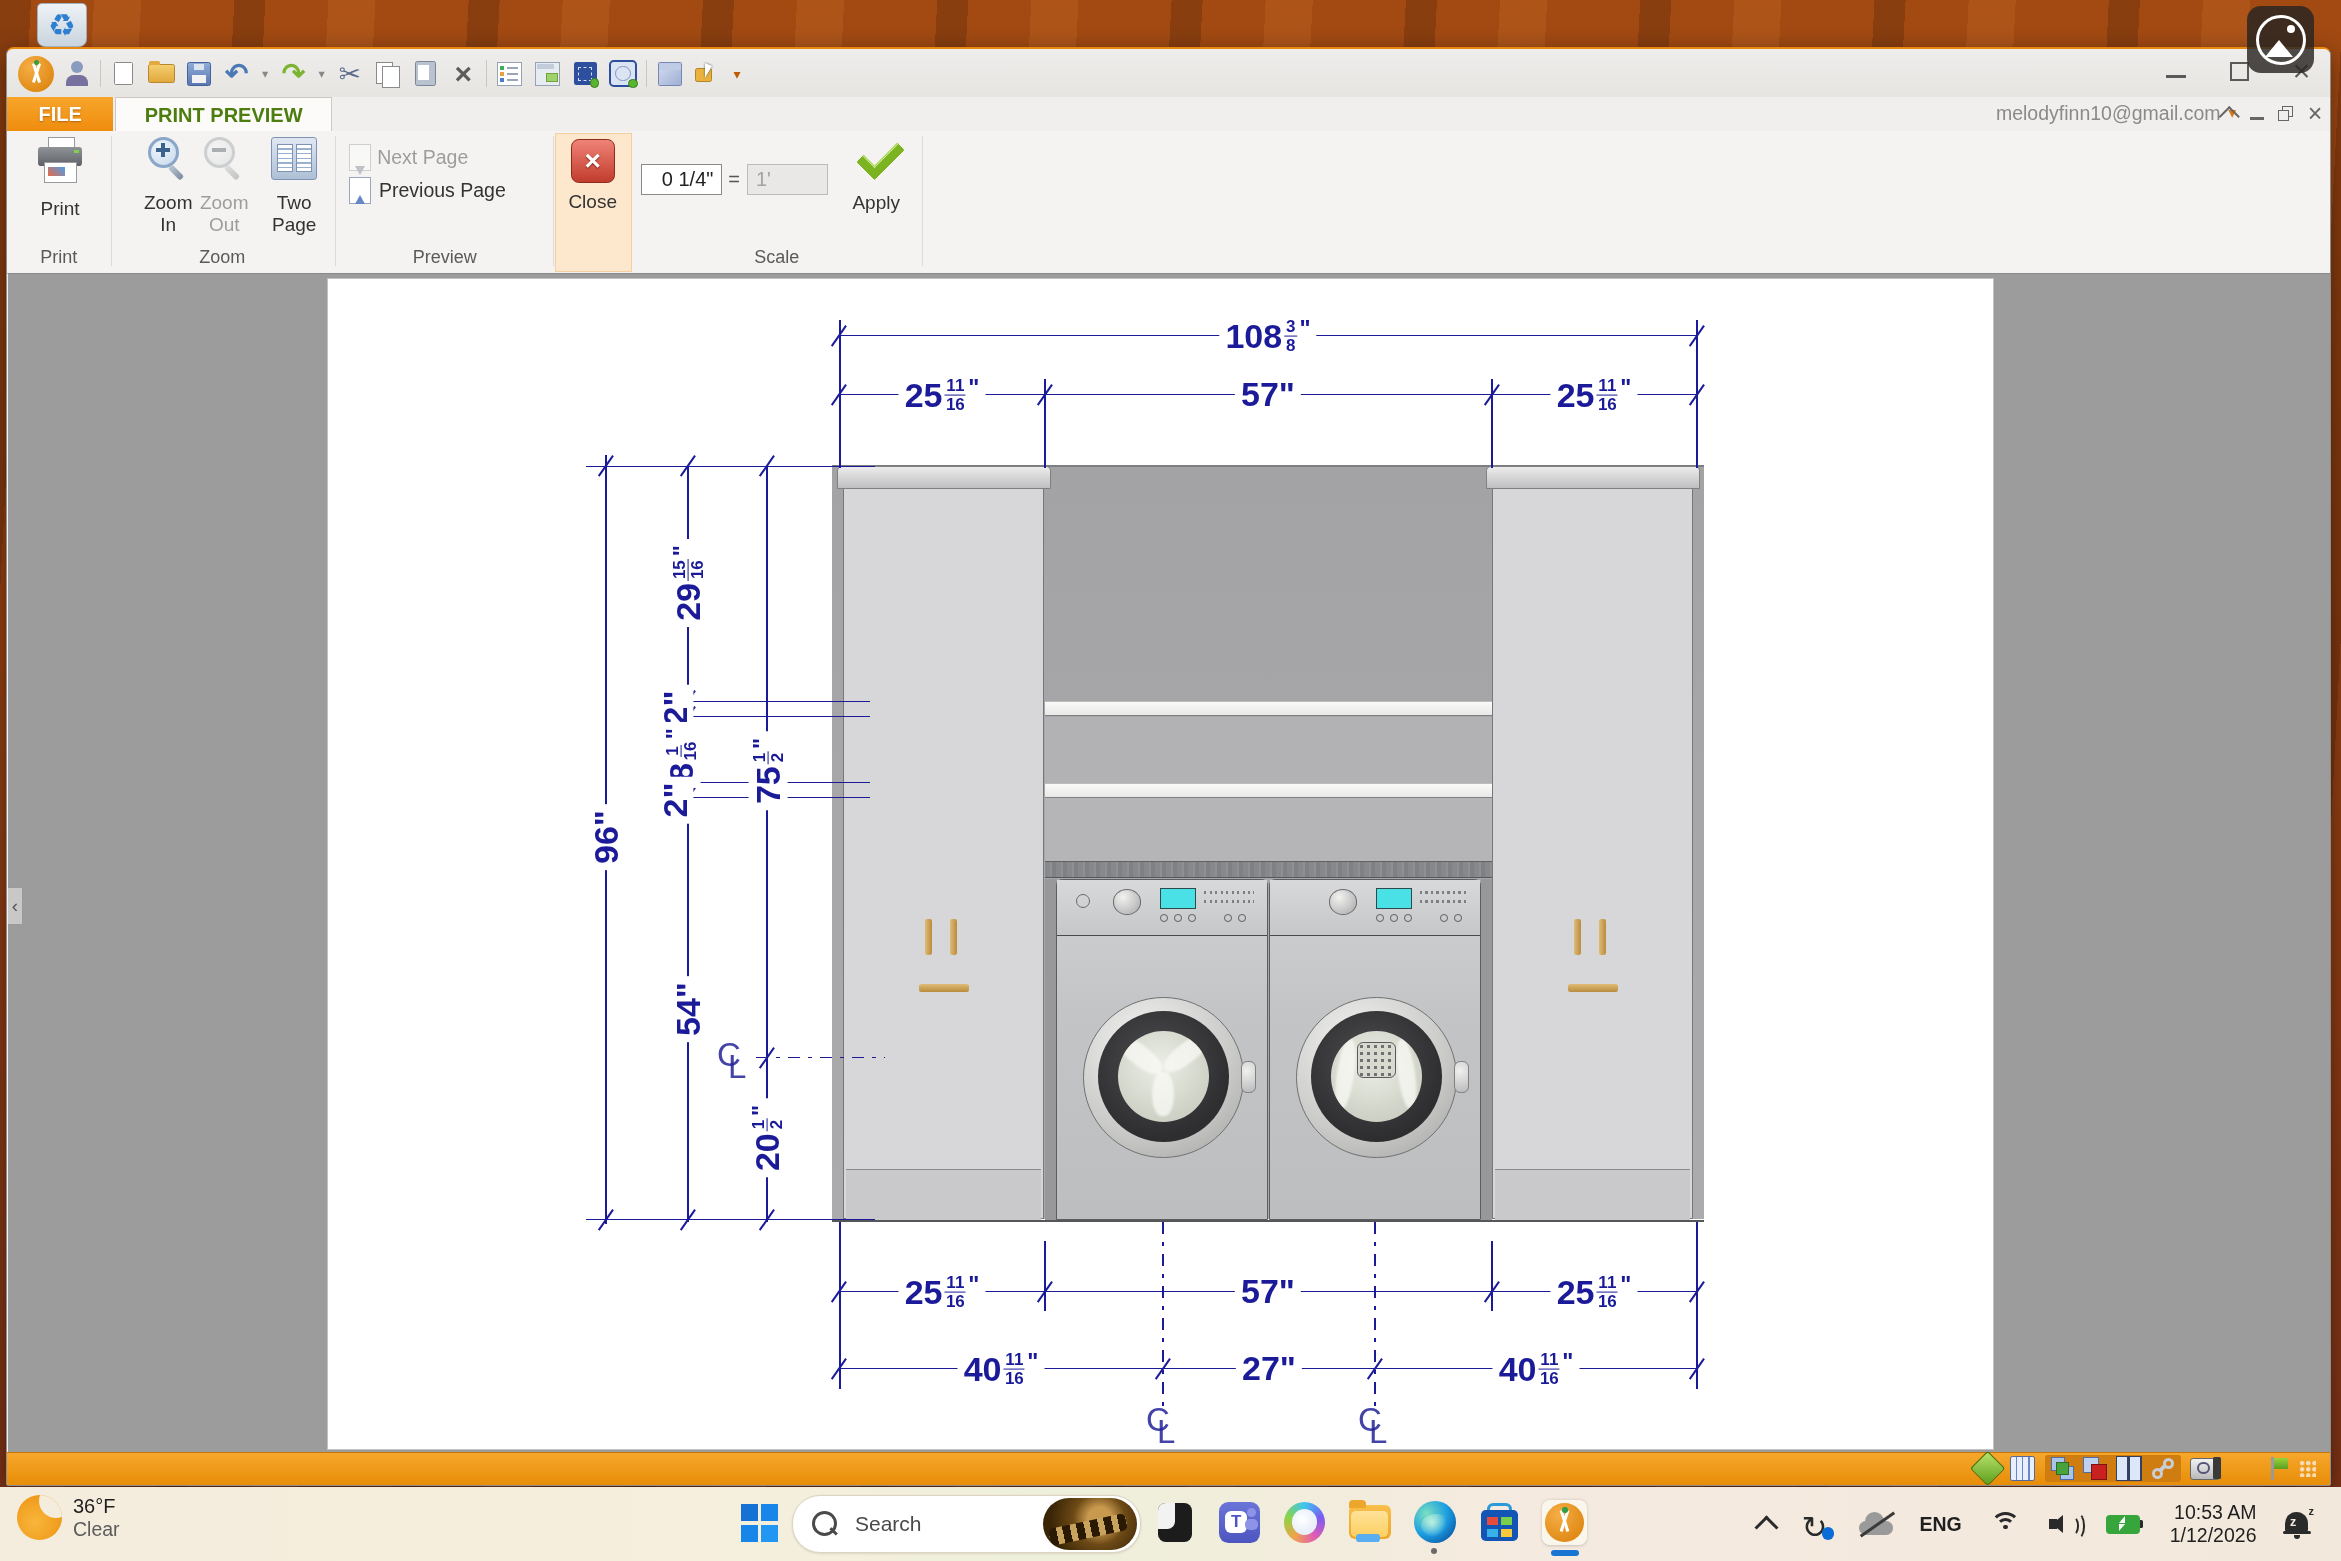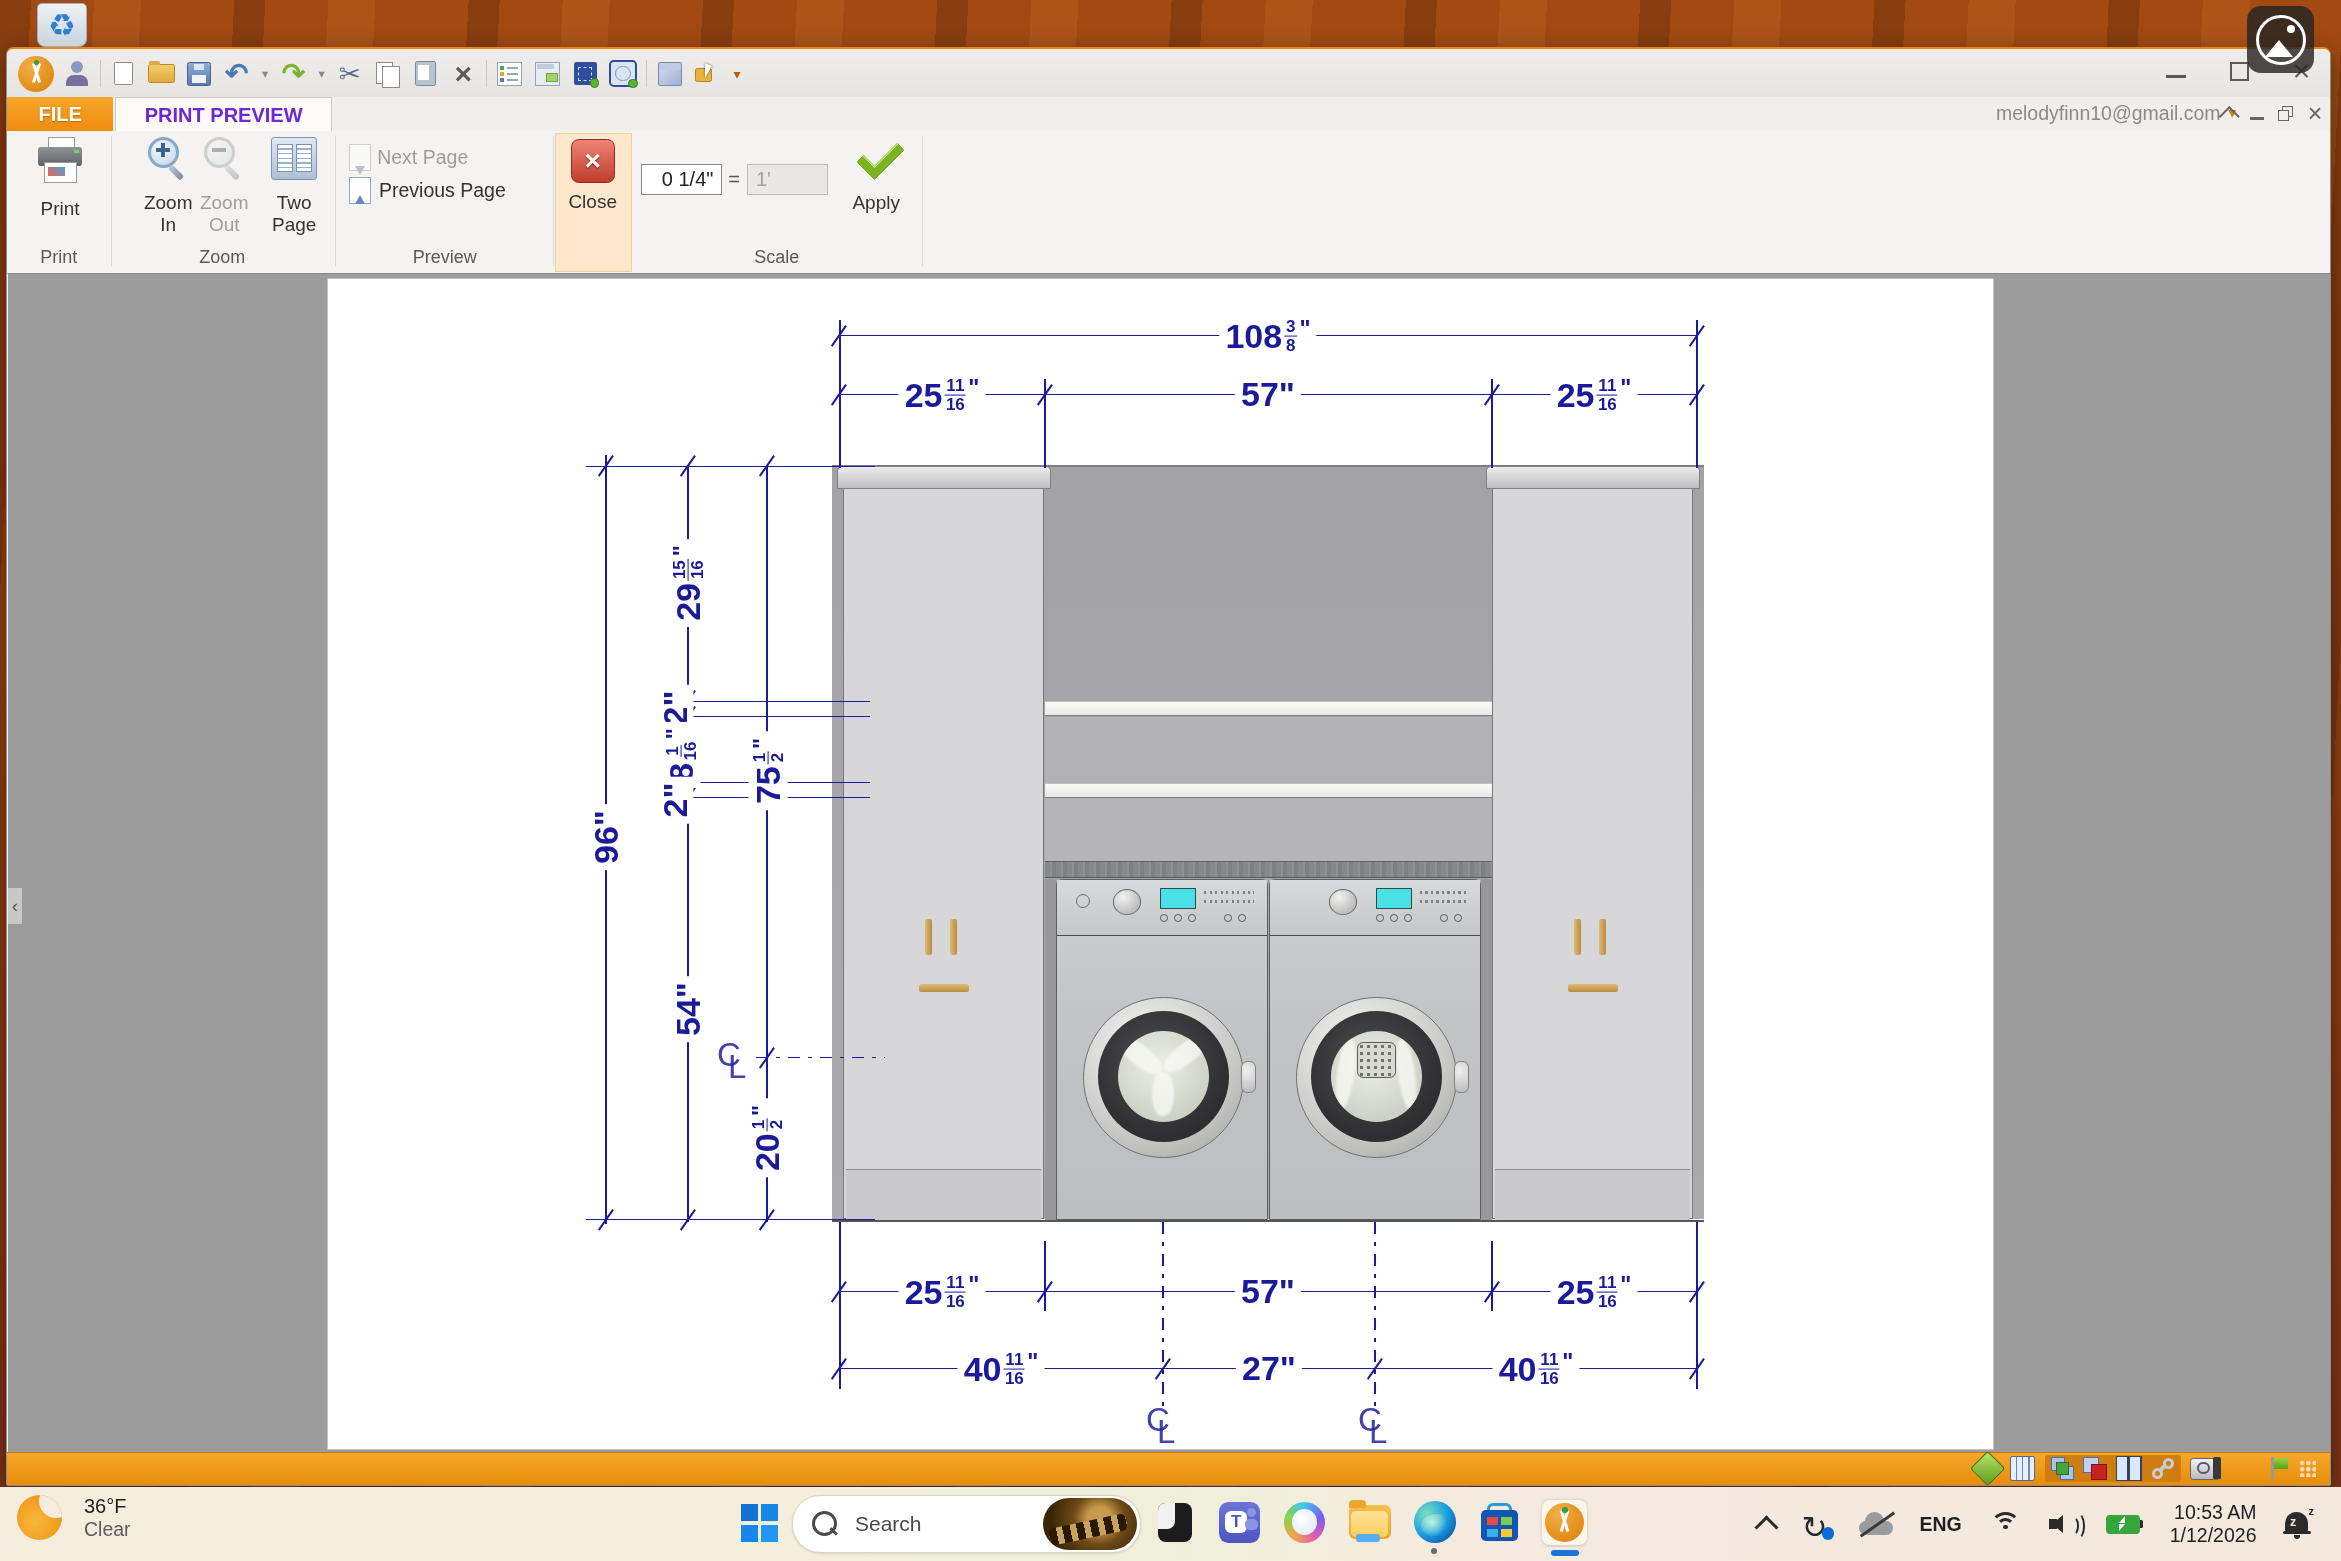--- a/index.html
+++ b/index.html
@@ -19,21 +19,21 @@
   .titlebar{position:absolute;left:0;top:0;width:100%;height:48px;background:linear-gradient(#efedeb,#e7e5e2);border-radius:6.2px 6.2px 0 0}
   .qat{position:absolute;left:11px;top:6.2px;height:37px;display:flex;align-items:center;gap:7.8px}
   .qicon{width:30px;height:30px;display:flex;align-items:center;justify-content:center;position:relative}
   .qsep{width:0.8px;height:26.5px;background:#c9c7c4}
   .title-text{position:absolute;left:0;right:0;top:12.5px;text-align:center;font-size:19.5px;color:#3c3c3c}
   .wbtns{position:absolute;right:20px;top:11px;display:flex;gap:44px;align-items:center}
   .tabsrow{position:absolute;left:0;top:48px;width:100%;height:34px;background:#f0efed}
   .tab-file{position:absolute;left:0;top:0;width:106px;height:34px;background:linear-gradient(#f7a62b,#ef8c0e);
             color:#fff;font-weight:bold;font-size:20px;display:flex;align-items:center;justify-content:center;text-shadow:0 0.8px 1.6px rgba(120,60,0,.5)}
   .tab-pp{position:absolute;left:108px;top:0;width:215px;height:34px;background:#fcfbfa;border:0.8px solid #ccc9c5;border-bottom:none;
-          color:#6d28d9;font-weight:bold;font-size:20px;display:flex;align-items:center;justify-content:center}
+          color:#4d7c0f;font-weight:bold;font-size:20px;display:flex;align-items:center;justify-content:center}
   .acct{position:absolute;right:94px;top:4.7px;font-size:19.5px;color:#8a8a8a;display:flex;align-items:center;gap:7.8px}
   .mdi{position:absolute;right:7.8px;top:6.2px;display:flex;gap:14px;align-items:center}
   
   .ribbon{position:absolute;left:0;top:82px;width:100%;height:142px;background:#f4f3f1;border-bottom:0.8px solid #b9b7b3}
   .rsep{position:absolute;top:4.7px;height:130px;width:0.8px;background:#dddbd7}
   .rlabel{position:absolute;font-size:18px;color:#5a5a5a;text-align:center}
   .rbtn-label{position:absolute;font-size:19px;color:#333;text-align:center;line-height:1.15}
   .disabled{opacity:.45;filter:grayscale(.8)}
   .peach{position:absolute;background:#fde7cd;border:0.8px solid #f5cf9e}
   .scale-in{position:absolute;height:31px;border:0.8px solid #8a8a8a;background:#fff;font-size:20px;color:#222;
@@ -649,21 +649,21 @@
         <div style="position:absolute;left:1.6px;top:0;width:3.1px;height:23.4px;background:#9a9a9a"></div>
         <div style="position:absolute;left:4.7px;top:1.6px;width:14px;height:11px;background:linear-gradient(#9ad23c,#5d9e1e)"></div>
       </div>
       <div style="width:17px;height:17px;background:radial-gradient(circle,#f6dcb4 2px,transparent 2.3px) 0 0/6.2px 6.2px"></div>
     </div>
   </div>
 </div>
 
 <div class="taskbar">
 
-  <div class="abs" style="left:17px;top:7.8px;display:flex;align-items:center;gap:22px">
+  <div class="abs" style="left:17px;top:7.8px;display:flex;align-items:center;gap:11px">
     <div style="width:45px;height:45px;border-radius:50%;background:radial-gradient(circle at 40% 60%,#f8b73c,#ec8d0c);position:relative;overflow:hidden">
       <div style="position:absolute;right:-11px;top:-11px;width:34px;height:34px;border-radius:50%;background:#f4ecdd"></div>
     </div>
     <div>
       <div style="font-size:20px;color:#1f1f1f">36°F</div>
       <div style="font-size:19.5px;color:#5c5c5c">Clear</div>
     </div>
   </div>
 
   <div class="abs" style="left:739px;top:15.6px">

